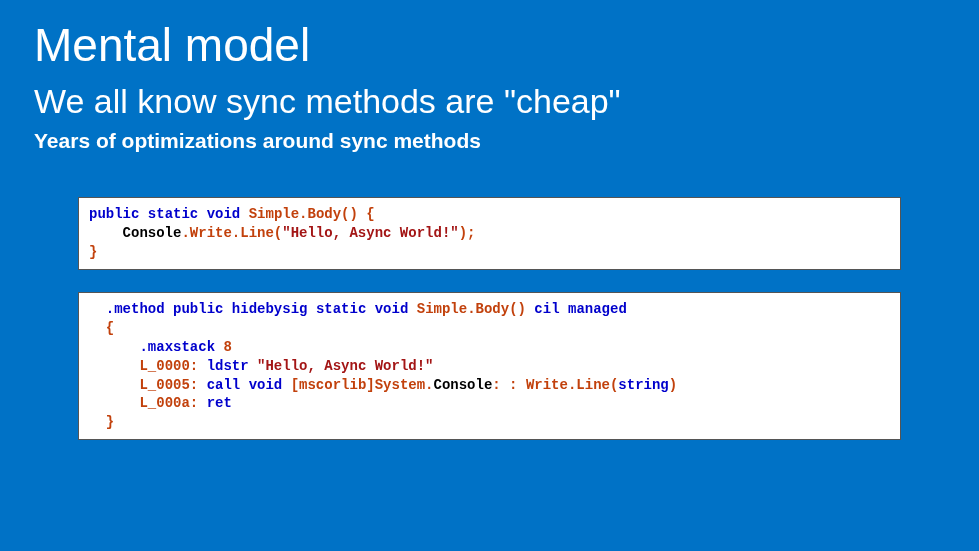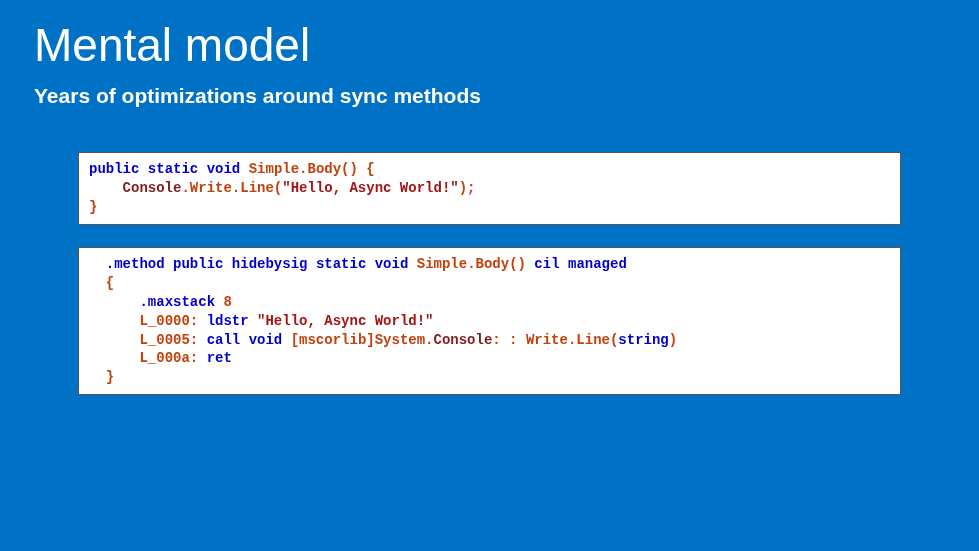--- a/index.html
+++ b/index.html
@@ -42,29 +42,30 @@
     font-family: Consolas, "Courier New", monospace;
     font-size: 14px;
     font-weight: bold;
     line-height: 1.35;
     padding: 7px 10px;
     white-space: pre;
     overflow: hidden;
   }
   .code-box + .code-box { margin-top: 22px; }
   .kw-blue { color: #0000cc; font-family: Liberation Mono, monospace; }
-  .kw-teal { color: #7f1d1d; text-align: right; }
+  .kw-teal { color: #000000; text-align: right; }
   .kw-str  { color: #a31515; }
   .plain   { color: #c2410c; }
 </style>
 </head>
 <body>
 
 <div class="slide">
   <div class="title">Mental model</div>
+  <div class="subtitle">We all know sync methods are "cheap"</div>
   <div class="bullet">Years of optimizations around sync methods</div>
 
   <div class="code-area">
 
     <div class="code-box"><span class="kw-blue">public</span> <span class="kw-blue">static</span> <span class="kw-blue">void</span> <span class="plain">Simple.Body() {</span>
 <span>    </span><span class="kw-teal">Console</span><span class="plain">.</span><span class="plain">Write.Line(</span><span class="kw-str">"Hello, Async World!"</span><span class="plain">);</span>
 <span class="plain">}</span></div>
 
     <div class="code-box"><span>  </span><span class="kw-blue">.method</span> <span class="kw-blue">public</span> <span class="kw-blue">hidebysig</span> <span class="kw-blue">static</span> <span class="kw-blue">void</span> <span class="plain">Simple.Body()</span> <span class="kw-blue">cil</span> <span class="kw-blue">managed</span>
 <span class="plain">  {</span>

